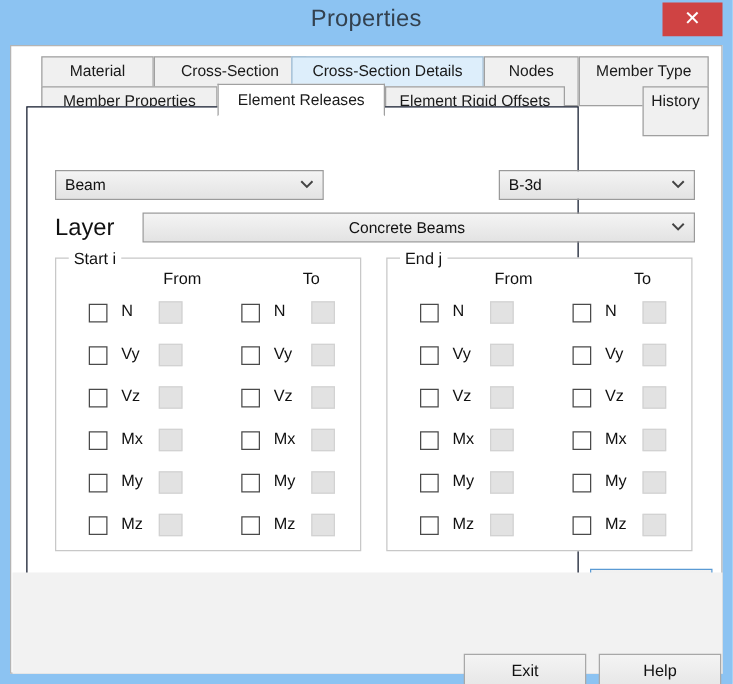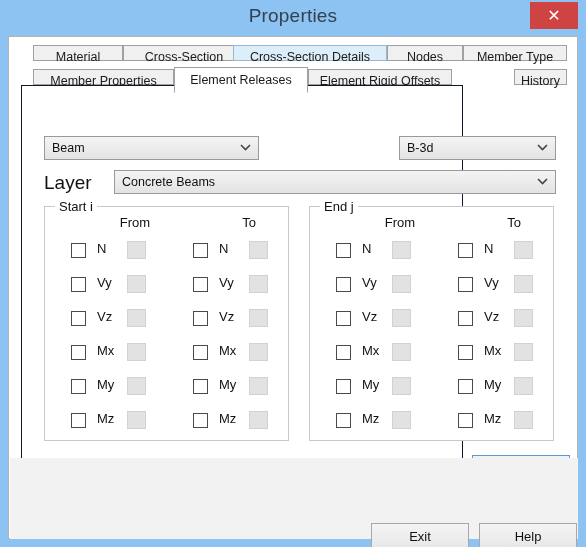--- a/index.html
+++ b/index.html
@@ -76,21 +76,21 @@
     left: 12px; top: 8px;
     width: 546px; height: 49px;
   }
   .tab-row { position: absolute; left: 0; height: 24px; width: 546px; }
   .tab-row.row1 { top: 0; }
   .tab-row.row2 { top: 24px; }
 
   .tab {
     position: absolute;
     top: 0;
-    height: 16px;
+    height: 40px;
     box-sizing: border-box;
     background: #f0f0f0;
     border: 1px solid #a0a0a0;
     line-height: 22px;
     text-align: center;
     font-size: 12.5px;
     color: #1a1a1a;
     font-family: "Liberation Sans", sans-serif;
     cursor: pointer;
     white-space: nowrap;
@@ -143,21 +143,21 @@
     position: absolute;
     right: 2px; top: 0;
     width: 22px; height: 22px;
     line-height: 22px;
     text-align: center;
   }
   .combo .carrow svg { display: block; margin: 7px auto 0; }
 
   #combo-member { left: 22px;  top: 50px; width: 215px; }
   #combo-type   { left: 377px; top: 50px; width: 157px; }
-  #combo-layer  { left: 92px;  top: 84px; width: 442px; }
+  #combo-layer  { left: 92px;  top: 84px; width: 442px; text-align: center; }
 
   #label-layer {
     position: absolute;
     left: 22px; top: 86px;
     font-size: 19px;
     color: #111;
     font-family: "Liberation Sans", sans-serif;
   }
 
   
@@ -182,21 +182,21 @@
   }
 
   .col-header {
     position: absolute;
     font-size: 13px;
     color: #111;
     font-family: "Liberation Sans", sans-serif;
     text-align: center;
     white-space: nowrap;
   }
-  .col-header.from { top: 8px; left: 64px; width: 52px; }
+  .col-header.from { top: 8px; left: 64px; width: 52px; text-align: right; }
   .col-header.to   { top: 8px; left: 182px; width: 44px; }
 
   .dof-row {
     position: absolute;
     left: 0;
     width: 245px;
     height: 34px;
   }
 
   .cbx {

